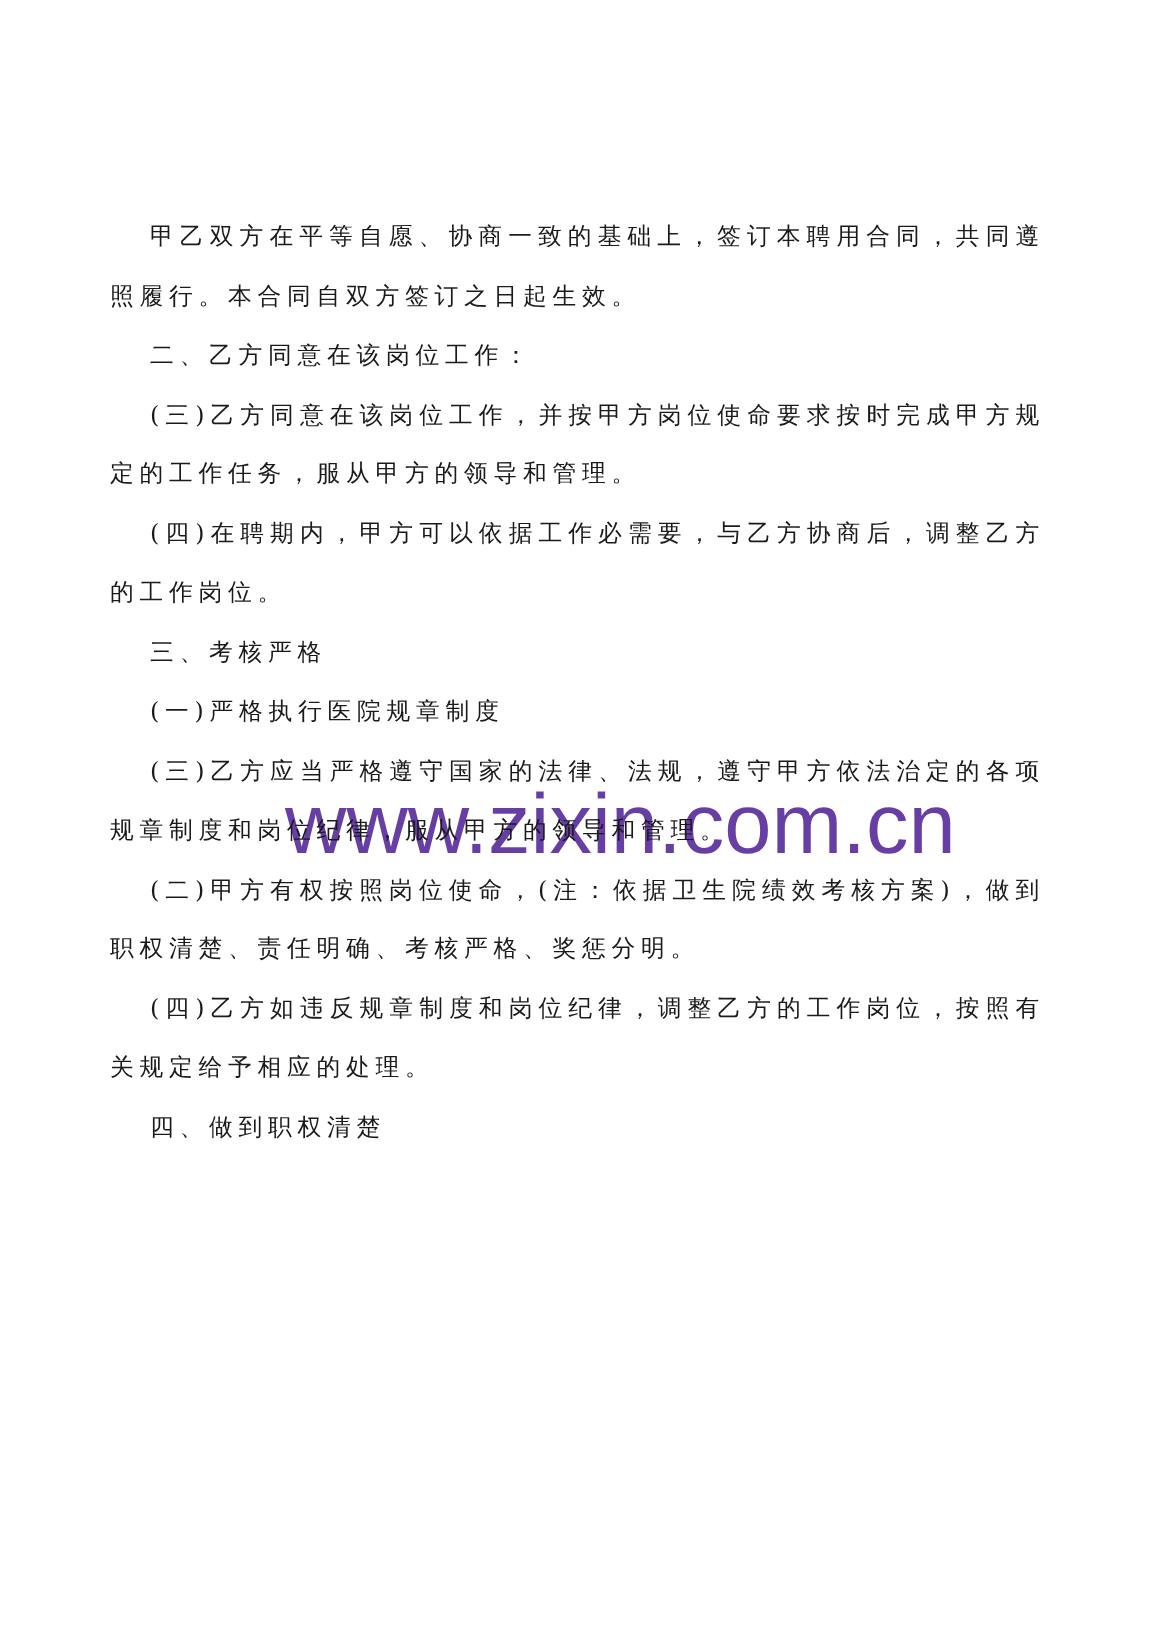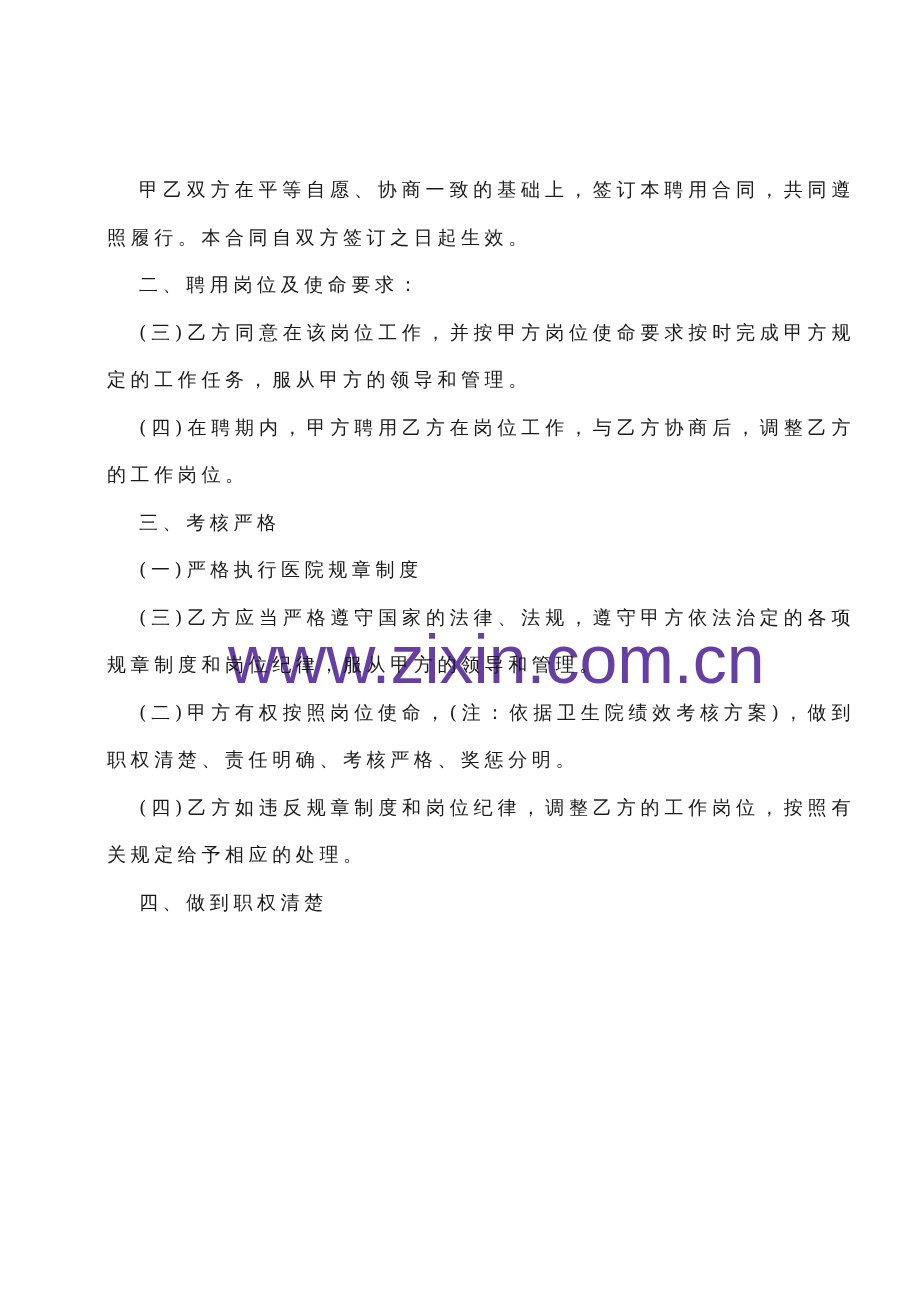--- a/index.html
+++ b/index.html
@@ -41,31 +41,31 @@
       font-family: "Liberation Sans", "DejaVu Sans", sans-serif;
       font-size: 68px;
       line-height: 70px;
       color: #4c1d95;
       opacity: 0.85;
       letter-spacing: 0px;
       pointer-events: none;
       z-index: 0;
       white-space: nowrap;
     }
-    .page { z-index: 1; margin-left: 19px; }
+    .page { z-index: 1; }
   </style>
 </head>
 <body>
 
 <div class="watermark">www.zixin.com.cn</div>
 
 <div class="page">
   <p class="para indent">甲乙双方在平等自愿、协商一致的基础上，签订本聘用合同，共同遵照履行。本合同自双方签订之日起生效。</p>
-  <p class="para indent">二、聘用岗位及使命要求：</p>
+  <p class="para indent">二、乙方同意在该岗位工作：</p>
   <p class="para indent">(三)乙方同意在该岗位工作，并按甲方岗位使命要求按时完成甲方规定的工作任务，服从甲方的领导和管理。</p>
-  <p class="para indent">(四)在聘期内，甲方聘用乙方在岗位工作，与乙方协商后，调整乙方的工作岗位。</p>
+  <p class="para indent">(四)在聘期内，甲方可以依据工作必需要，与乙方协商后，调整乙方的工作岗位。</p>
   <p class="para indent">三、考核严格</p>
   <p class="para indent">(一)严格执行医院规章制度</p>
   <p class="para indent">(三)乙方应当严格遵守国家的法律、法规，遵守甲方依法治定的各项规章制度和岗位纪律，服从甲方的领导和管理。</p>
   <p class="para indent">(二)甲方有权按照岗位使命，(注：依据卫生院绩效考核方案)，做到职权清楚、责任明确、考核严格、奖惩分明。</p>
   <p class="para indent">(四)乙方如违反规章制度和岗位纪律，调整乙方的工作岗位，按照有关规定给予相应的处理。</p>
   <p class="para indent">四、做到职权清楚</p>
 </div>
 
 </body></html>

